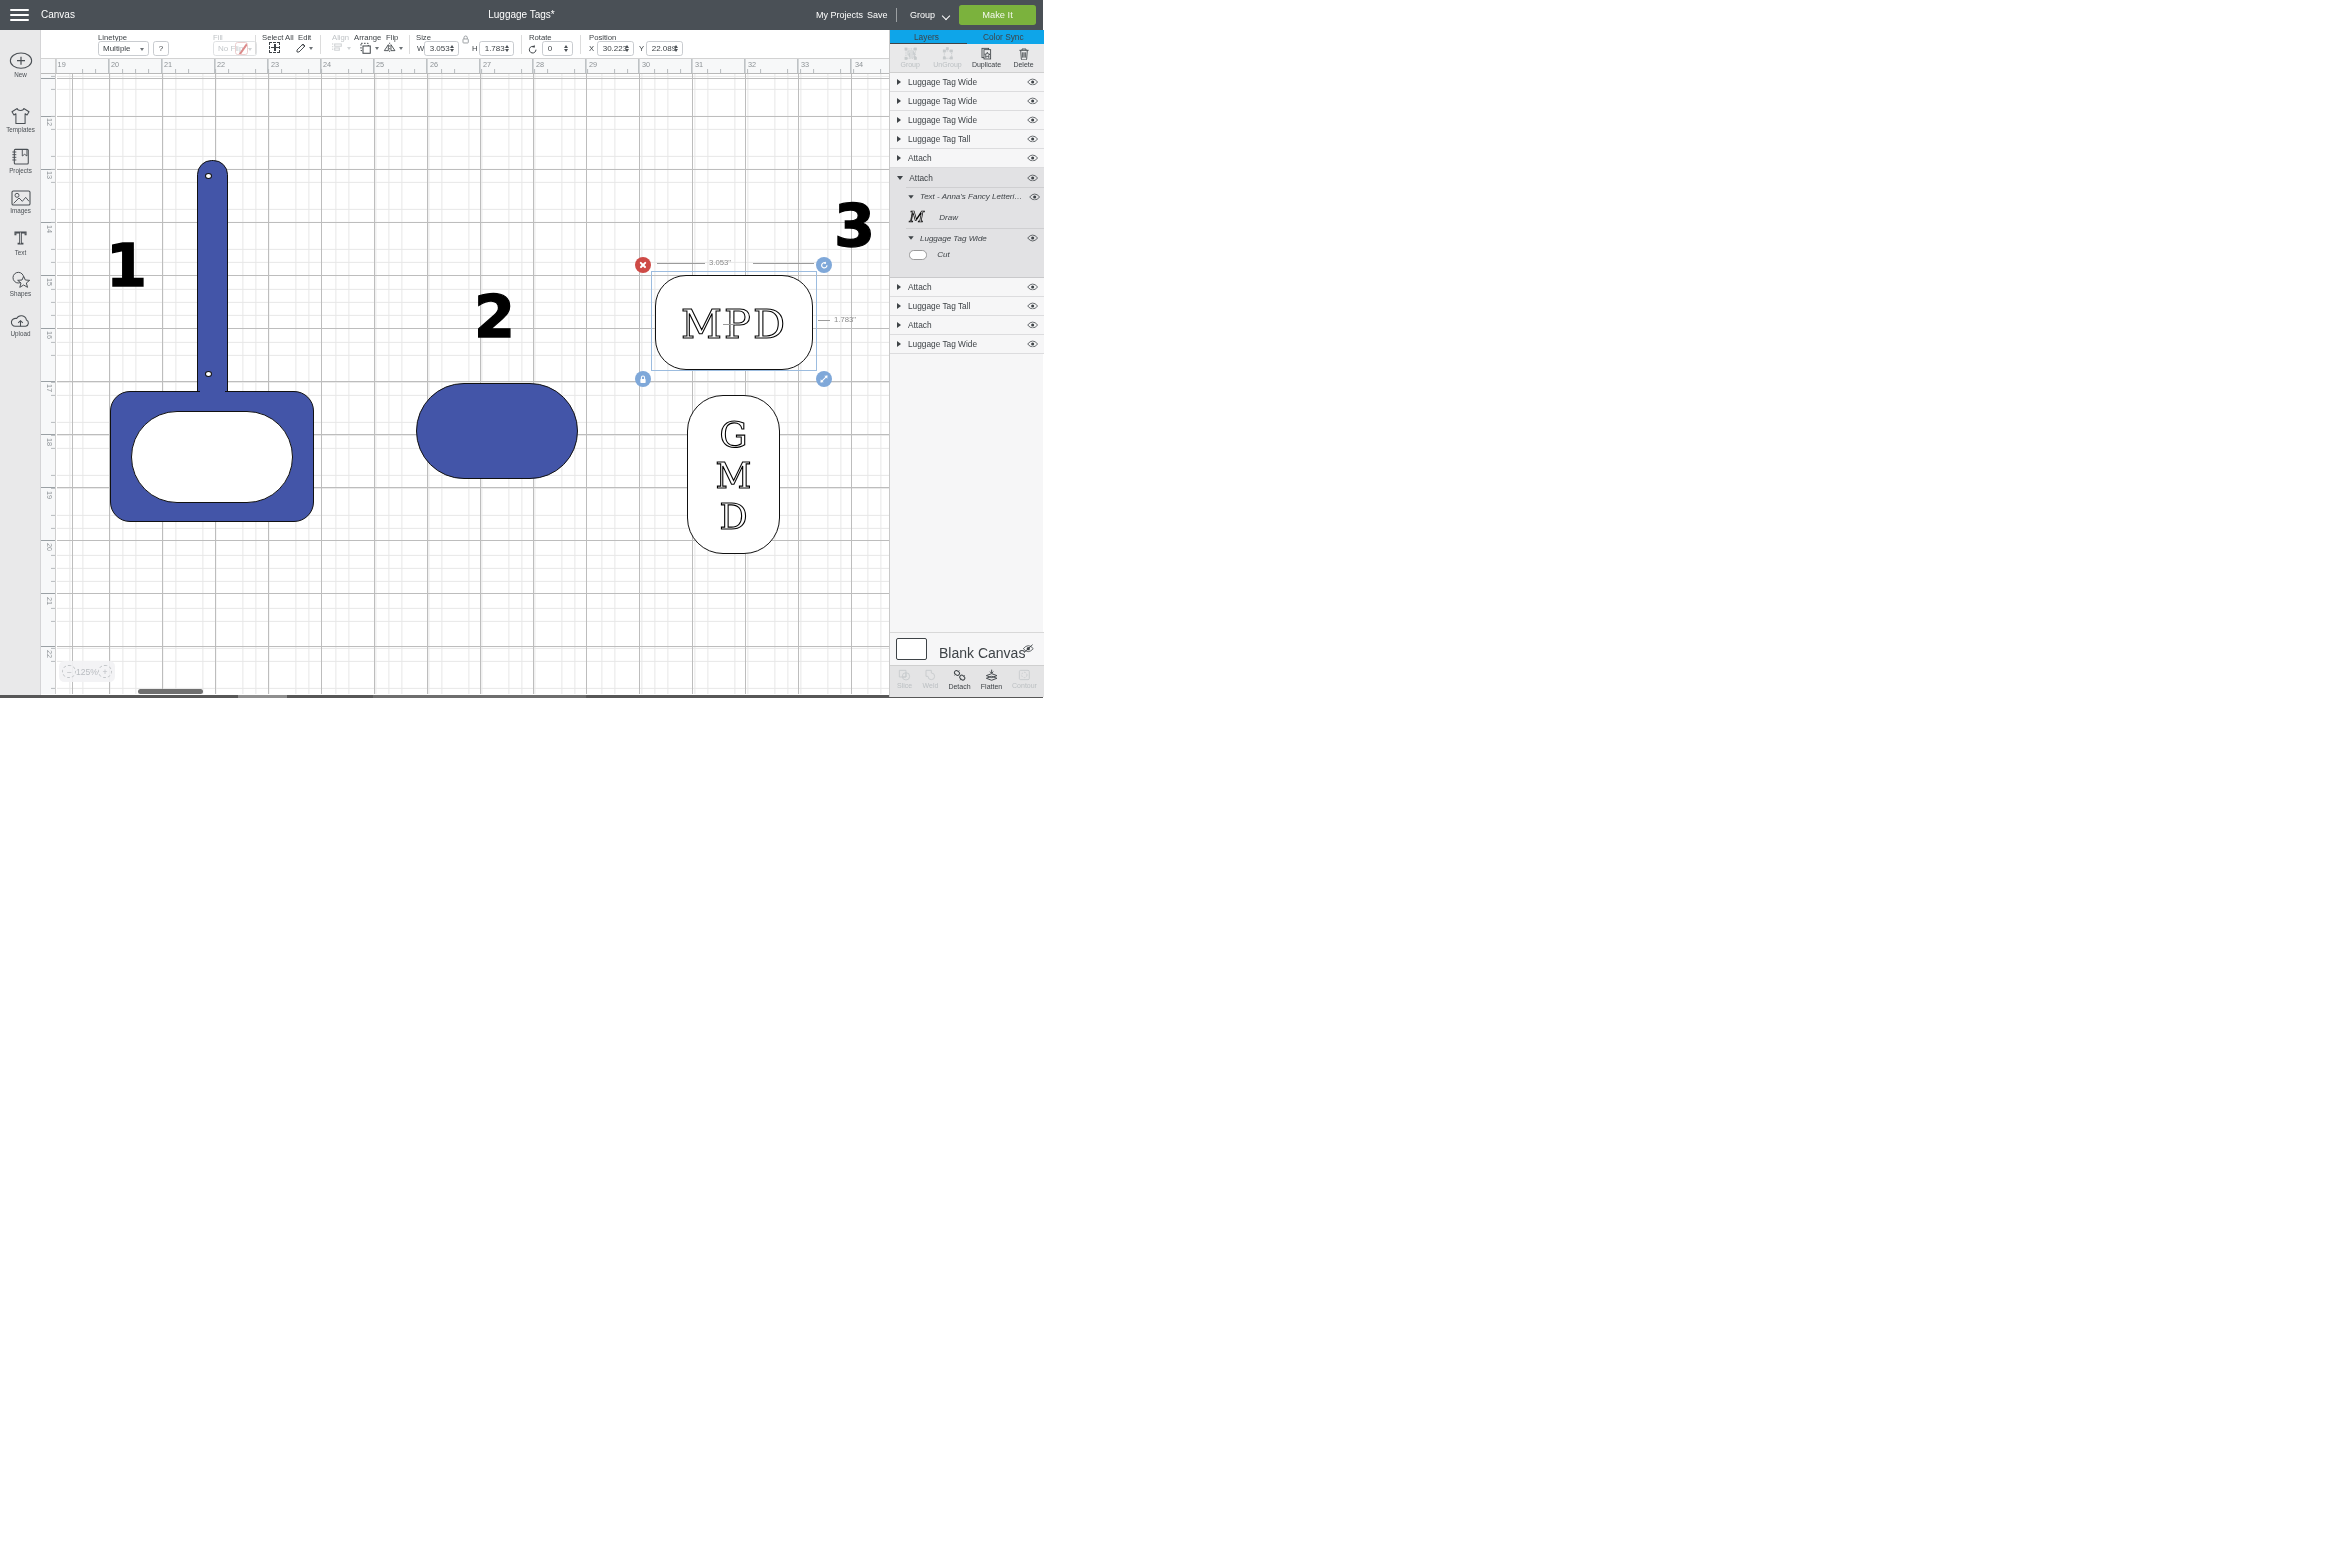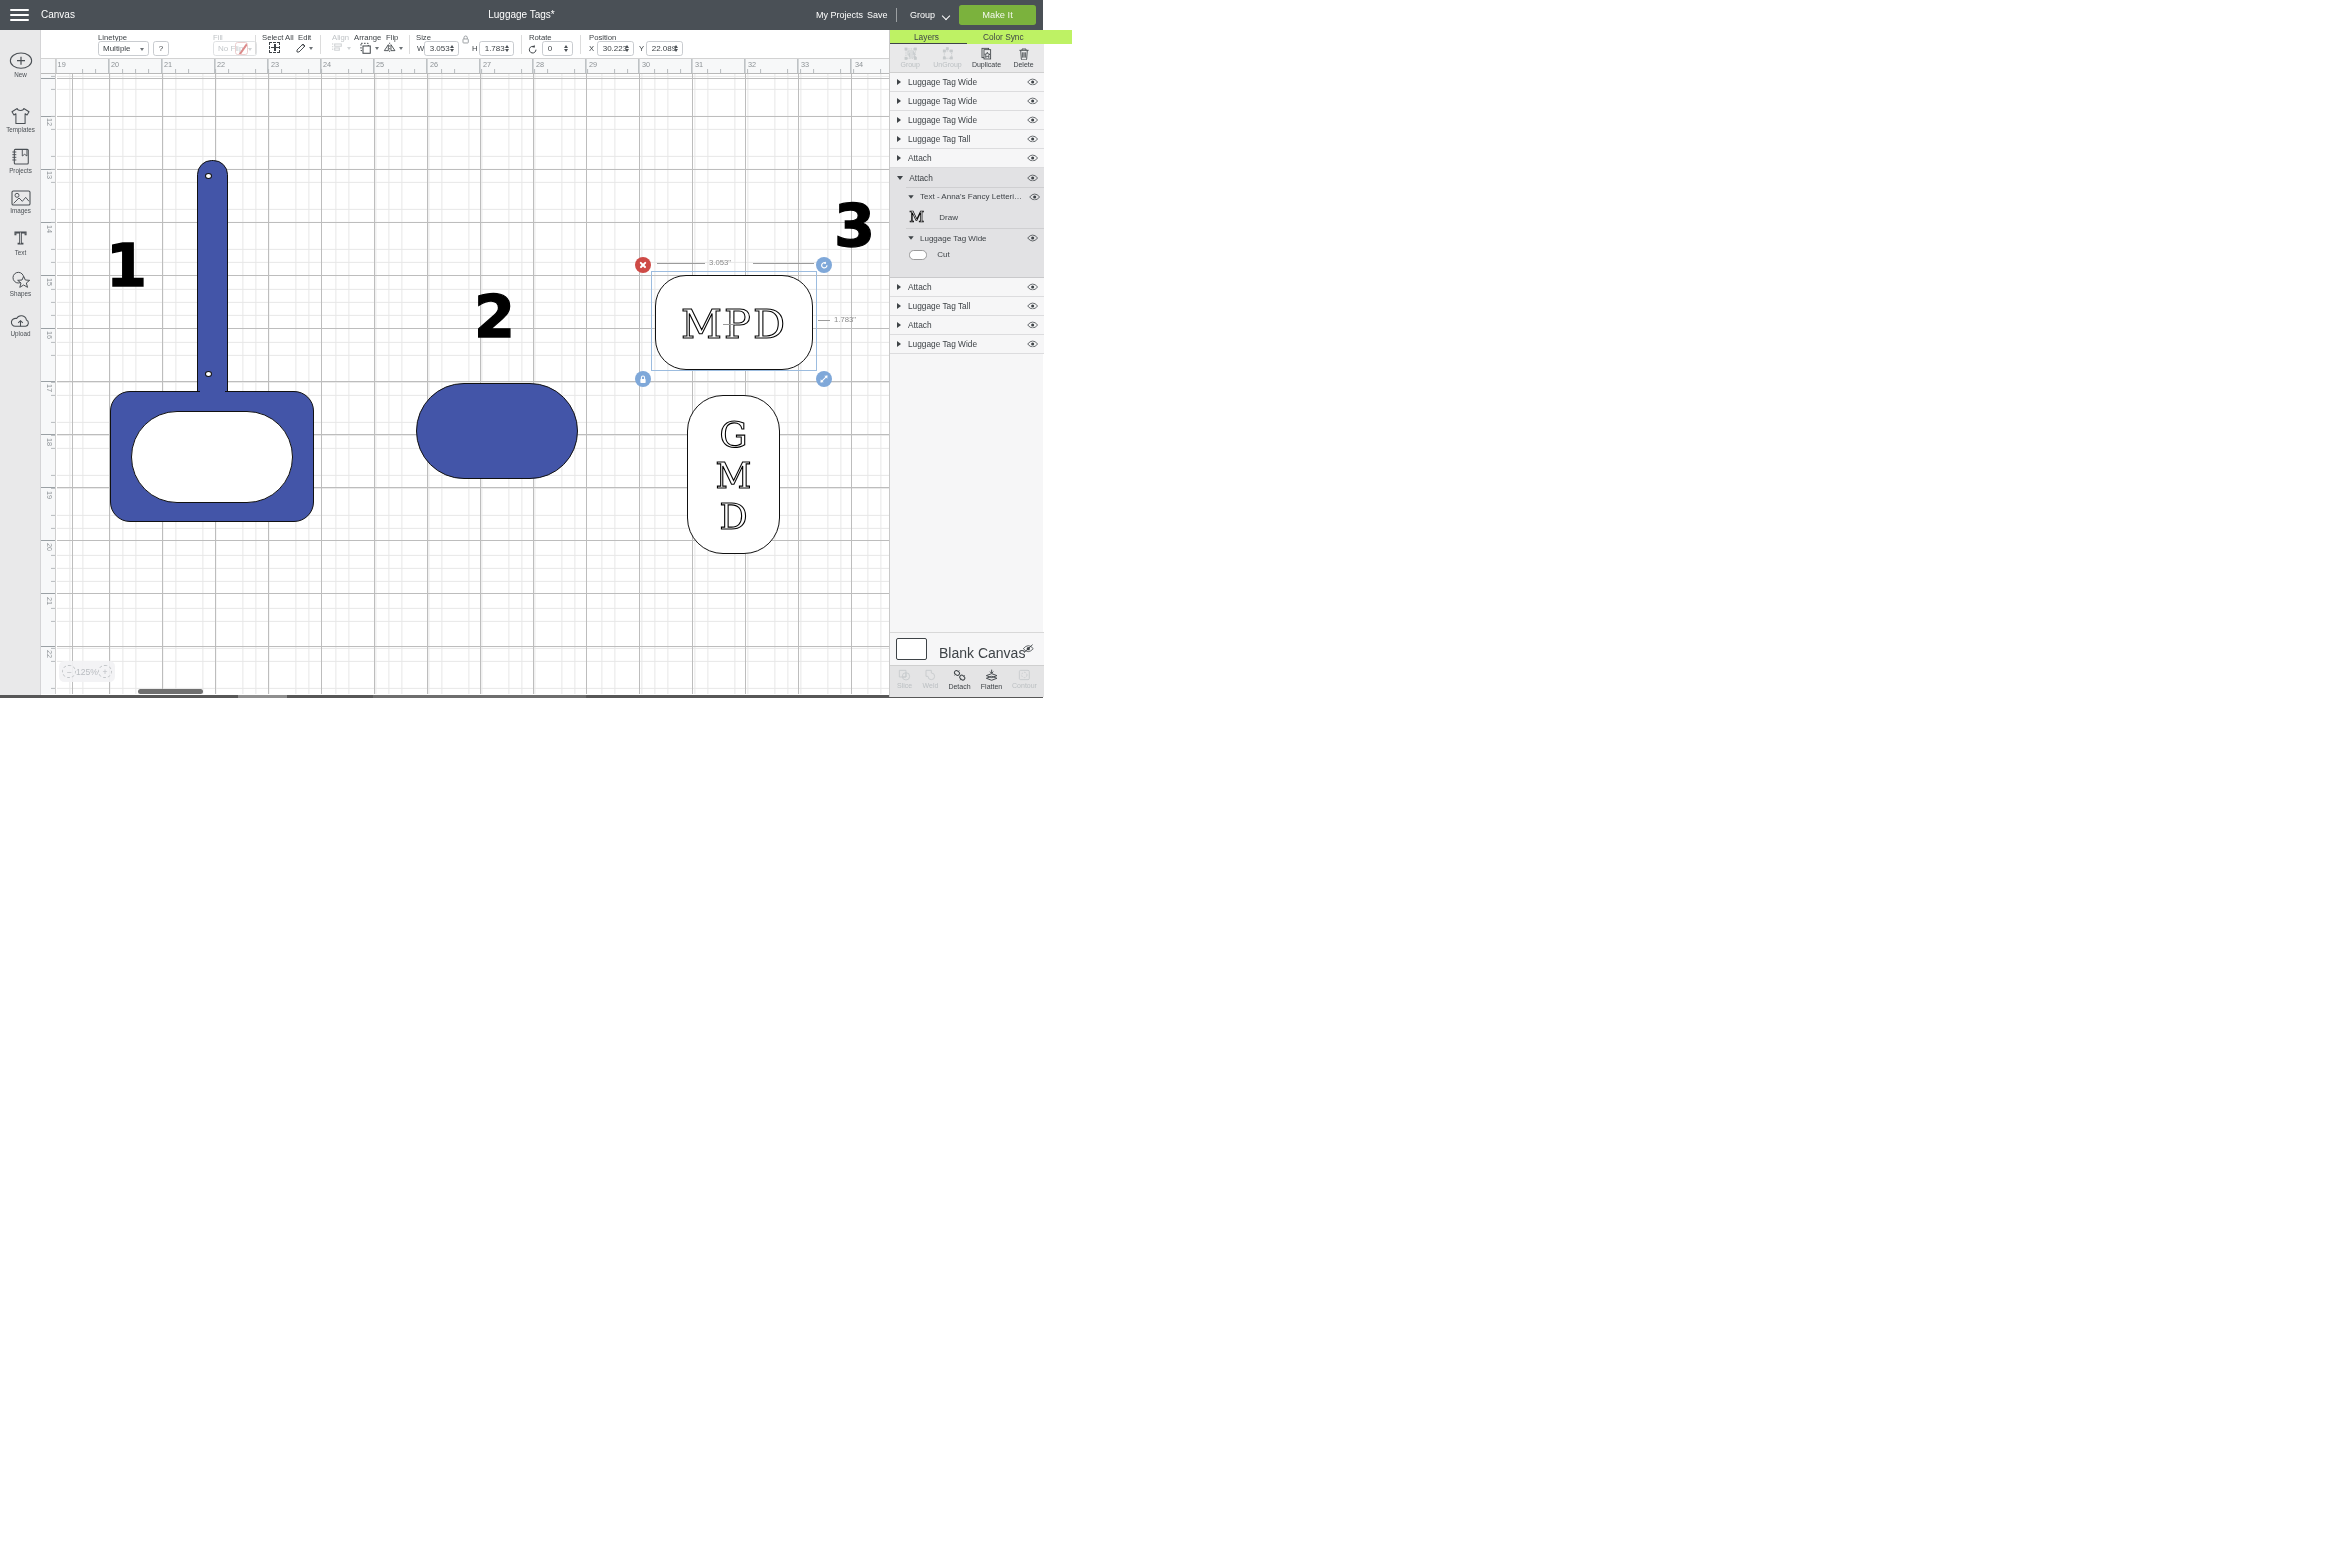--- a/index.html
+++ b/index.html
@@ -94,37 +94,37 @@
   
   #zoom-pill { position:absolute; left:59px; top:661px; width:56px; height:21px; background:rgba(242,242,244,0.92); border-radius:5.3px; z-index:20; display:flex; align-items:center; justify-content:space-between; padding:0 3.3px; color:#b9bcc0; }
   .zoom-circ { width:13.3px; height:13.3px; border:0.7px dashed #c3c6c9; border-radius:50%; text-align:center; line-height:12px; font-size:8.6px; cursor:pointer; }
   #zoom-val { font-size:8.6px; }
   #hscroll { position:absolute; left:138px; top:689px; width:65px; height:5.3px; background:#6f6f6f; border-radius:2.7px; z-index:21; }
   #bottom-strip { position:absolute; left:0; top:695px; width:1043px; height:2.7px; background:#575757; z-index:22; }
   #bottom-strip i { position:absolute; top:0; height:2.7px; background:#8f8f8f; }
 
   
   #panel { position:absolute; left:889px; top:30px; width:154px; height:667px; background:#f6f6f7; border-left:0.7px solid #c9c9c9; z-index:40; }
-  #ptabs { position:absolute; left:0; top:0; width:182px; height:14px; background:#bef264; }
+  #ptabs { position:absolute; left:0; top:0; width:154px; height:14px; background:#0ea5e9; }
   .ptab { position:absolute; top:2px; font-size:8.3px; color:#3e4347; cursor:pointer; }
   #ptab-underline { position:absolute; left:0; top:12.6px; width:77px; height:1.3px; background:#3e4347; }
   #pactions { position:absolute; left:0; top:14px; width:154px; height:29px; background:#e9e9ea; border-bottom:0.7px solid #cfcfcf; }
   .pact { position:absolute; top:2.7px; width:35px; text-align:center; cursor:pointer; color:#3e4347; }
   .pact .lab { font-size:7px; margin-top:0.7px; }
   .pact.dis { color:#bcc0c3; cursor:default; }
 
   #layer-list { position:absolute; left:0; top:43px; width:154px; }
   .lrow { position:relative; height:19px; background:#f6f6f7; border-bottom:0.7px solid #dcdcde; display:flex; align-items:center; padding-left:7.3px; cursor:pointer; }
   .lrow .tri { width:0; height:0; border-top:3px solid transparent; border-bottom:3px solid transparent; border-left:4px solid #3e4347; margin-right:6.7px; }
   .tri-down { width:0; height:0; border-left:3px solid transparent; border-right:3px solid transparent; border-top:4px solid #3e4347; margin-right:6px; }
   .lrow .lab { font-size:8.3px; color:#3e4347; flex:1; white-space:nowrap; overflow:hidden; text-overflow:ellipsis; }
   .eye { position:absolute; right:5.3px; top:50%; transform:translateY(-50%); color:#3e4347; width:11.3px; height:7.3px; }
   #sel-group { background:#e2e2e4; border-bottom:0.7px solid #c9c9cb; }
   #sel-group .lrow { background:transparent; border-bottom:none; }
-  .subrow { position:relative; display:flex; align-items:center; cursor:pointer; }
+  .subrow { position:relative; display:flex; align-items:center; cursor:pointer;font-style:italic; }
   .thumb-m { font-size:14.6px; -webkit-text-stroke:0.7px #000; color:transparent; font-family:"DejaVu Serif",serif; line-height:1; }
   .op-lab { font-size:8px; color:#3e4347; }
   .cut-swatch { width:17.3px; height:9.3px; background:#fff; border:0.7px solid #9a9a9a; border-radius:4.7px; }
   .hairline { height:0.7px; background:#cfcfd1; margin:0 0 0 0; }
 
   #blank-row { position:absolute; left:0; top:602px; width:154px; height:33px; background:#f6f6f7; border-top:0.7px solid #d8d8d8; }
   #blank-swatch { position:absolute; left:6px; top:5.3px; width:31px; height:22px; background:#fff; border:1px solid #3e4347; border-radius:2px; }
   #blank-label { position:absolute; left:49px; top:12px; font-size:14px; color:#3e4347; }
   #blank-eye { position:absolute; right:9.3px; top:11.3px; color:#3e4347; }
 

